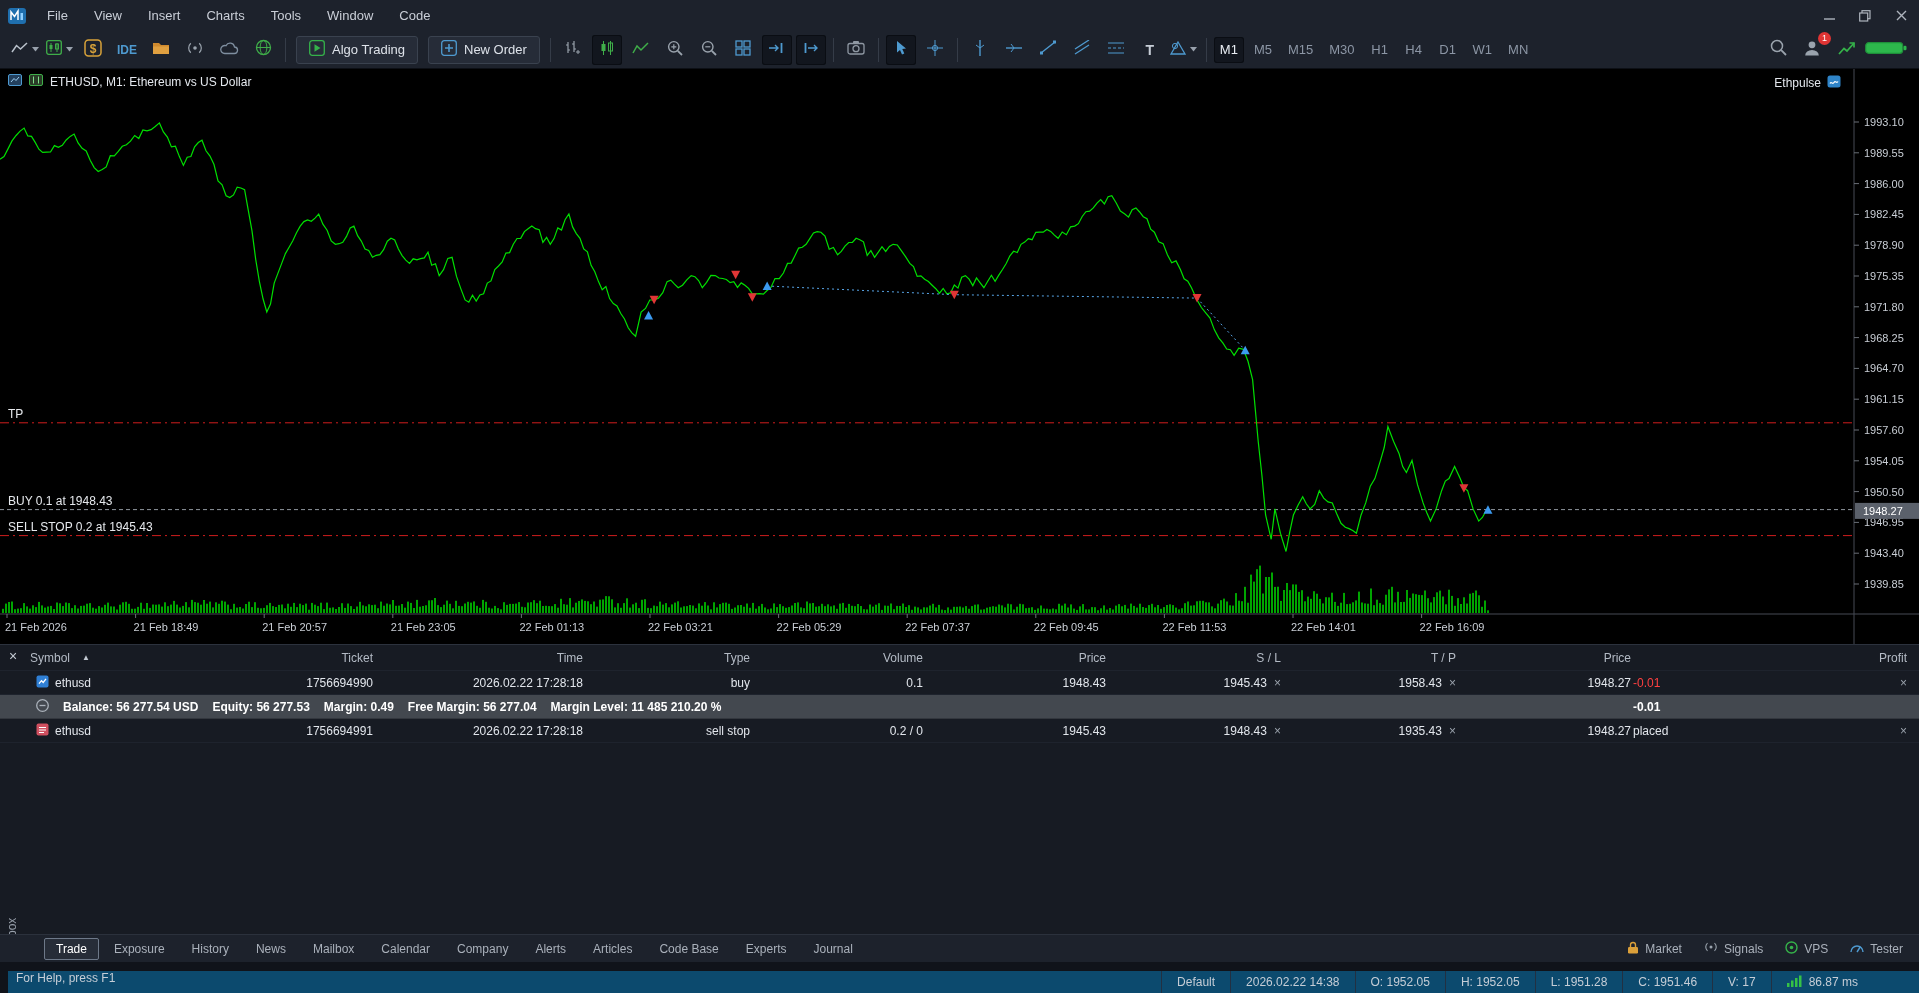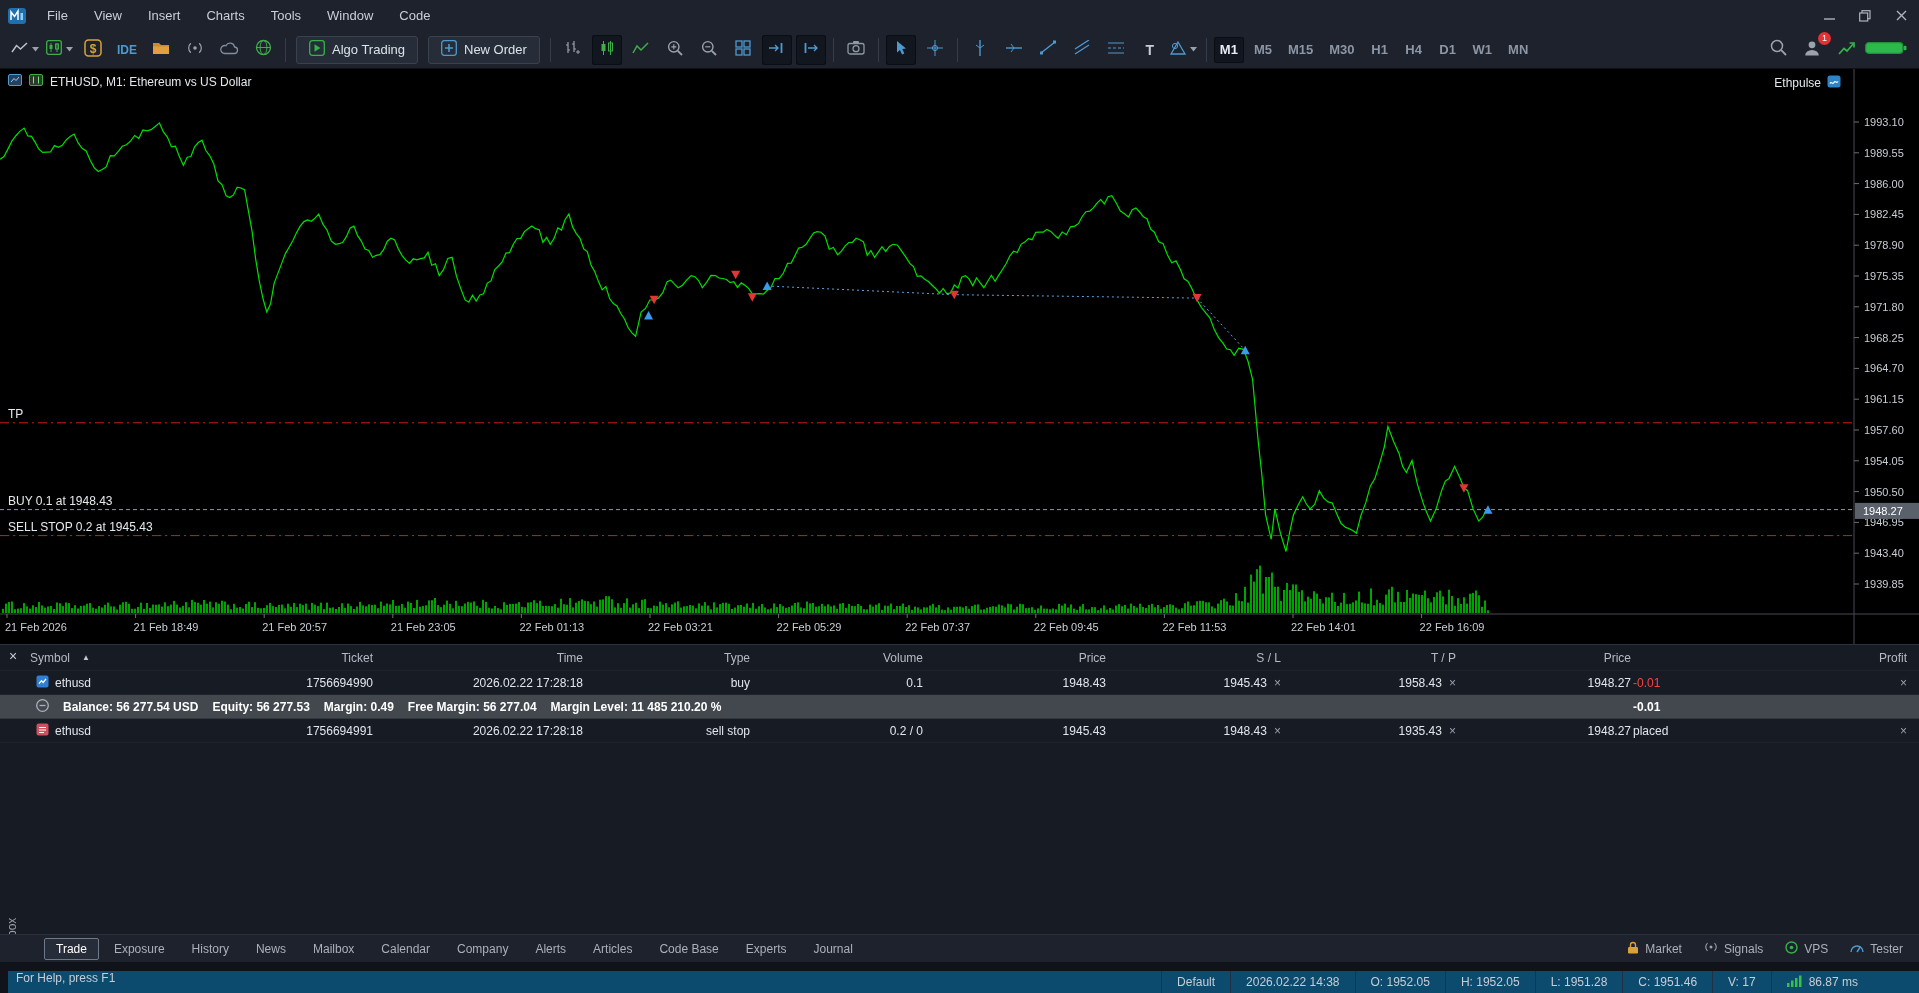--- a/index.html
+++ b/index.html
@@ -12,21 +12,21 @@
 .win-controls{margin-left:auto;display:flex;height:31px}
 .win-btn{width:36px;height:31px;display:flex;align-items:center;justify-content:center}
 
 .toolbar{position:absolute;top:31px;left:0;width:1919px;height:38px;background:#1d222c;border-bottom:1px solid #0d1016;display:flex;align-items:center;padding-left:8px}
 .sep{width:1px;height:24px;background:#353c48;margin:0 5px;flex:none}
 .tb{min-width:30px;height:30px;border-radius:3px;display:flex;align-items:center;justify-content:center;margin:0 2px;flex:none}
 .tb.pressed{background:#12161e;box-shadow:inset 0 0 0 1px #0a0d13}
 .tb-text-btn{display:flex;align-items:center;gap:7px;height:28px;padding:0 12px;background:#262c38;border:1px solid #3a424f;border-radius:3px;color:#dde2e9;font-size:13px;margin:12px 5px;flex:none}
 .ide{color:#4e9ad0;font-weight:bold;font-size:12px}
 .caret{margin-left:4px;display:flex}
-.tf{min-width:30px;padding:0 6px;height:26px;display:flex;align-items:center;justify-content:center;color:#8c96a5;font-size:13px;font-weight:bold;border-radius:3px;margin:16px 2px;flex:none}
+.tf{min-width:30px;padding:0 6px;height:26px;display:flex;align-items:center;justify-content:center;color:#8c96a5;font-size:13px;font-weight:normal;border-radius:3px;margin:16px 2px;flex:none}
 .tf.active{background:#12161e;box-shadow:inset 0 0 0 1px #0a0d13;color:#e9edf3}
 .toolbar-right{margin-left:auto;display:flex;align-items:center;padding-right:10px}
 .profile-wrap{position:relative}
 .badge{position:absolute;top:-3px;right:-4px;min-width:13px;height:13px;border-radius:7px;background:#e03434;color:#fff;font-size:9px;display:flex;align-items:center;justify-content:center;padding:0 2px}
 
 .chart{position:absolute;top:69px;left:0;width:1919px;height:575px;background:#000}
 #chart-svg{position:absolute;top:0;left:0}
 #chart-svg text{font-family:"Liberation Sans",sans-serif}
 .chart-header{position:absolute;top:5px;left:8px;display:flex;align-items:center;gap:7px;color:#e4e8ee;font-size:12px;z-index:3}
 .ethpulse{position:absolute;top:6px;right:78px;display:flex;align-items:center;gap:6px;color:#e4e8ee;font-size:12px;z-index:3}

